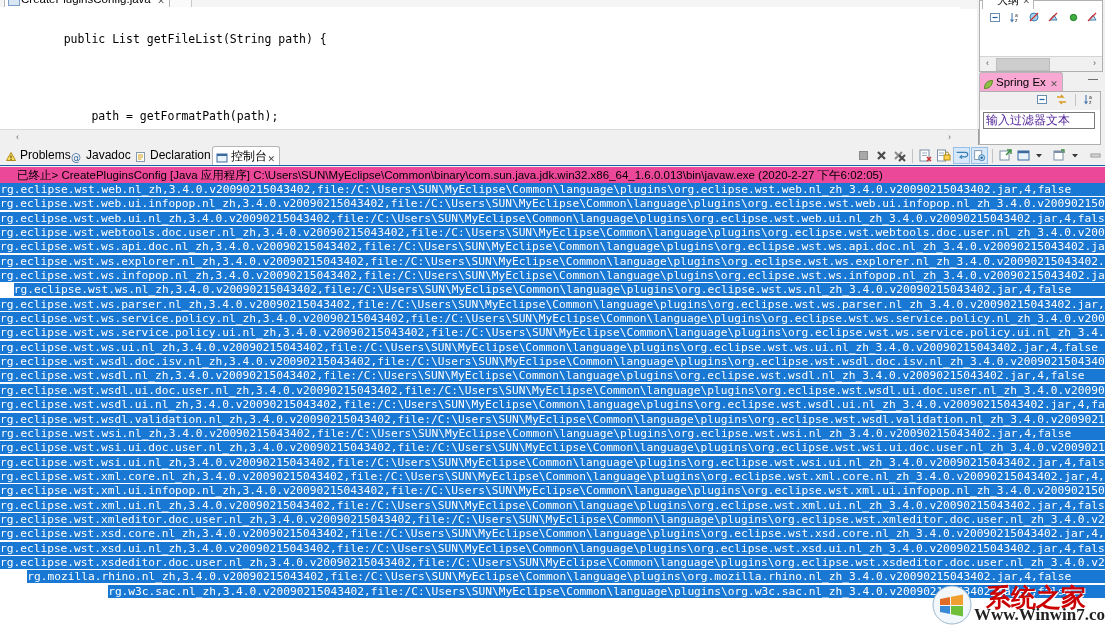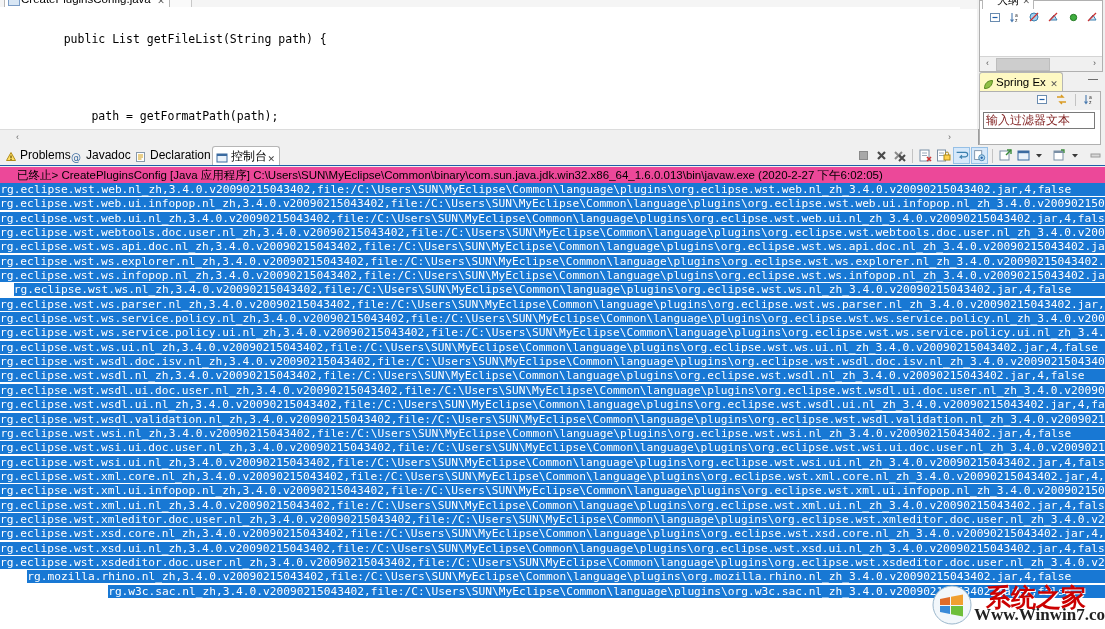--- a/index.html
+++ b/index.html
@@ -133,21 +133,21 @@
   }
 
   
   .spring-view {
     position: absolute; left: 2px; top: 72px; width: 122px; height: 73px;
     background: #f0f0f0;
   }
   .spring-tab {
     position: absolute; left: 0; top: 0; height: 19px; line-height: 19px;
     padding: 0 16px 0 16px; font-size: 11.5px;
-    background: #fef9c3; border: 1px solid #b6b6b6; border-bottom: none;
+    background: #f9a8d4; border: 1px solid #b6b6b6; border-bottom: none;
     border-radius: 3px 3px 0 0; white-space: nowrap;
   }
   .spring-tab .sp-ico {
     position: absolute; left: 3px; top: 4px; width: 11px; height: 11px;
   }
   .spring-tab .sp-close { position: absolute; right: 4px; top: 2px; font-size: 9px; color: #555; }
   .spring-minimize {
     position: absolute; right: 2px; top: 3px; width: 12px; height: 12px;
     font-size: 10px; color: #444; text-align: center; line-height: 8px;
   }
@@ -157,21 +157,21 @@
   }
   .spring-toolbar {
     position: absolute; left: 0; top: 0; width: 100%; height: 18px;
     text-align: right; padding-right: 3px; box-sizing: border-box;
     background: #f0f0f0;
   }
   .filter-input {
     position: absolute; left: 3px; top: 20px; width: 112px; height: 17px;
     border: 1px solid #7a7a7a; background: #fff;
     font-family: "Liberation Sans", sans-serif; font-size: 12px;
-    color: #7f1d1d; padding: 0 2px; box-sizing: border-box;
+    color: #4c1d95; padding: 0 2px; box-sizing: border-box;
     line-height: 15px;
   }
 
   
   .bottom-panel {
     position: absolute; left: 0; top: 145px; width: 1105px; height: 484px;
     background: #f0f0f0;
   }
   .bp-tabrow {
     position: absolute; left: 0; top: 0; width: 1105px; height: 21px;

